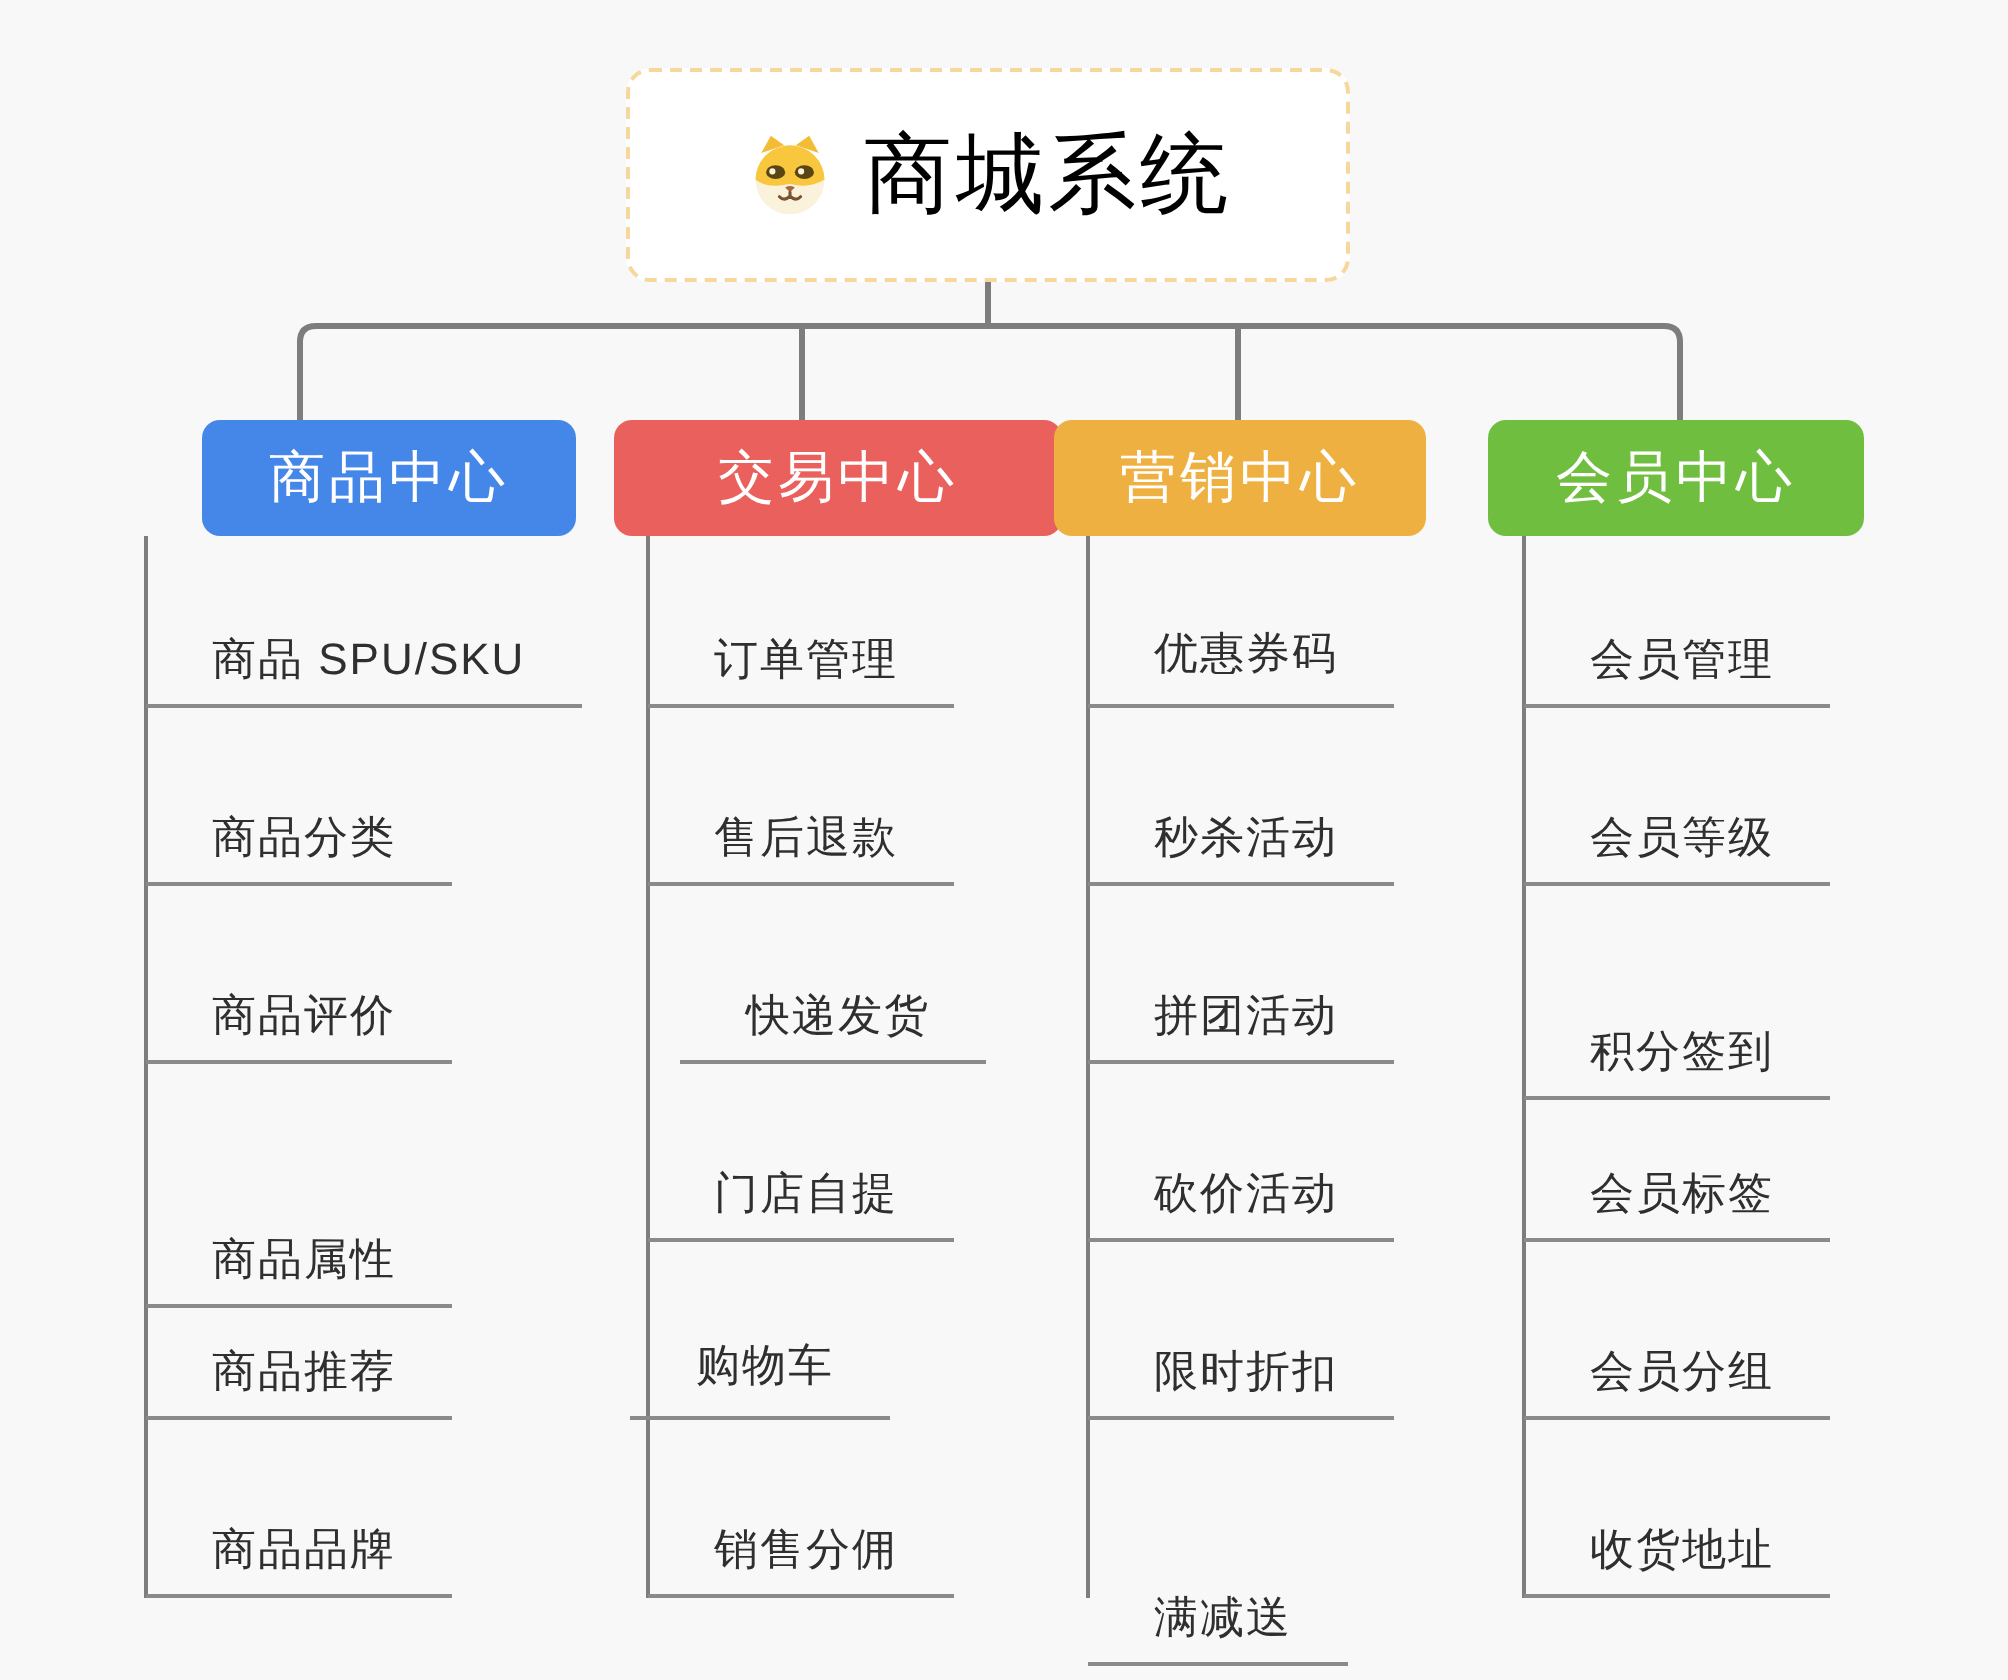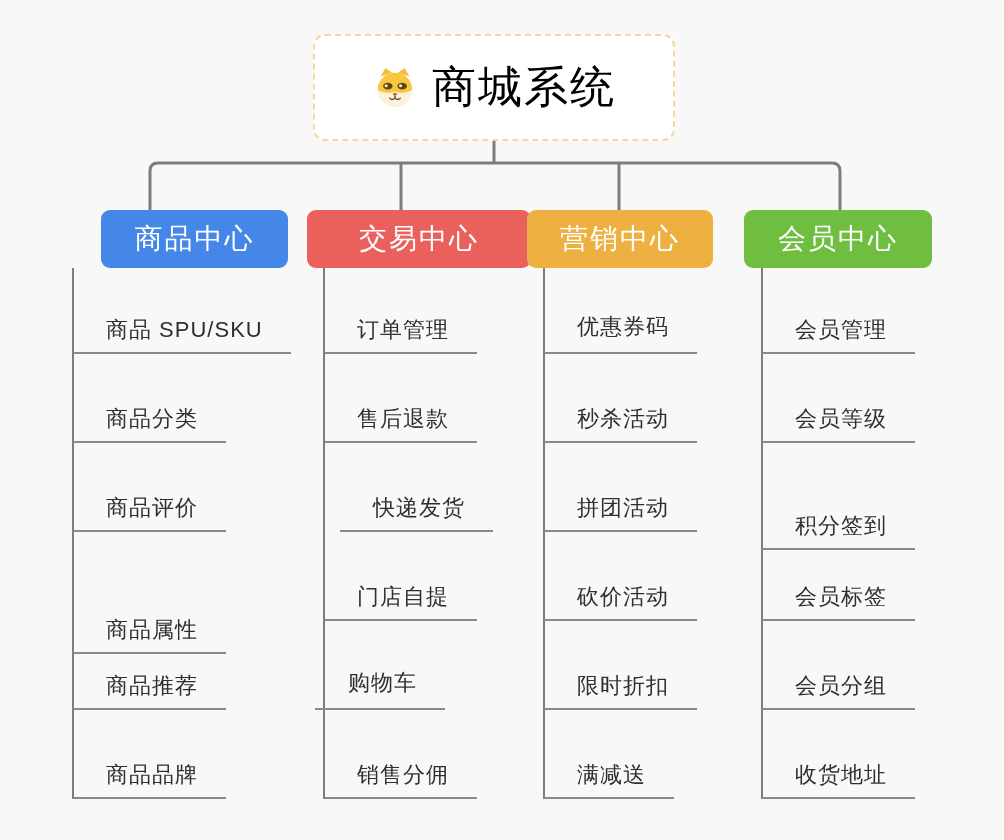--- a/index.html
+++ b/index.html
@@ -141,21 +141,21 @@
       </div>
       <div class="leaf" style="left: 544px; top: 486px;">
         <span class="leaf-label">拼团活动</span>
       </div>
       <div class="leaf" style="left: 544px; top: 575px; justify-content: center;">
         <span class="leaf-label">砍价活动</span>
       </div>
       <div class="leaf" style="left: 544px; top: 664px;">
         <span class="leaf-label">限时折扣</span>
       </div>
-      <div class="leaf" style="left: 544px; top: 753px; justify-content: flex-end;">
+      <div class="leaf" style="left: 544px; top: 787px; justify-content: flex-end;">
         <span class="leaf-label">满减送</span>
       </div>
       <div class="branch-box" style="left: 744px; width: 188px; background: rgb(111, 190, 63);">
         <span class="branch-label">会员中心</span>
       </div>
       <div class="leaf" style="left: 762px; top: 308px;">
         <span class="leaf-label">会员管理</span>
       </div>
       <div class="leaf" style="left: 762px; top: 397px;">
         <span class="leaf-label">会员等级</span>

